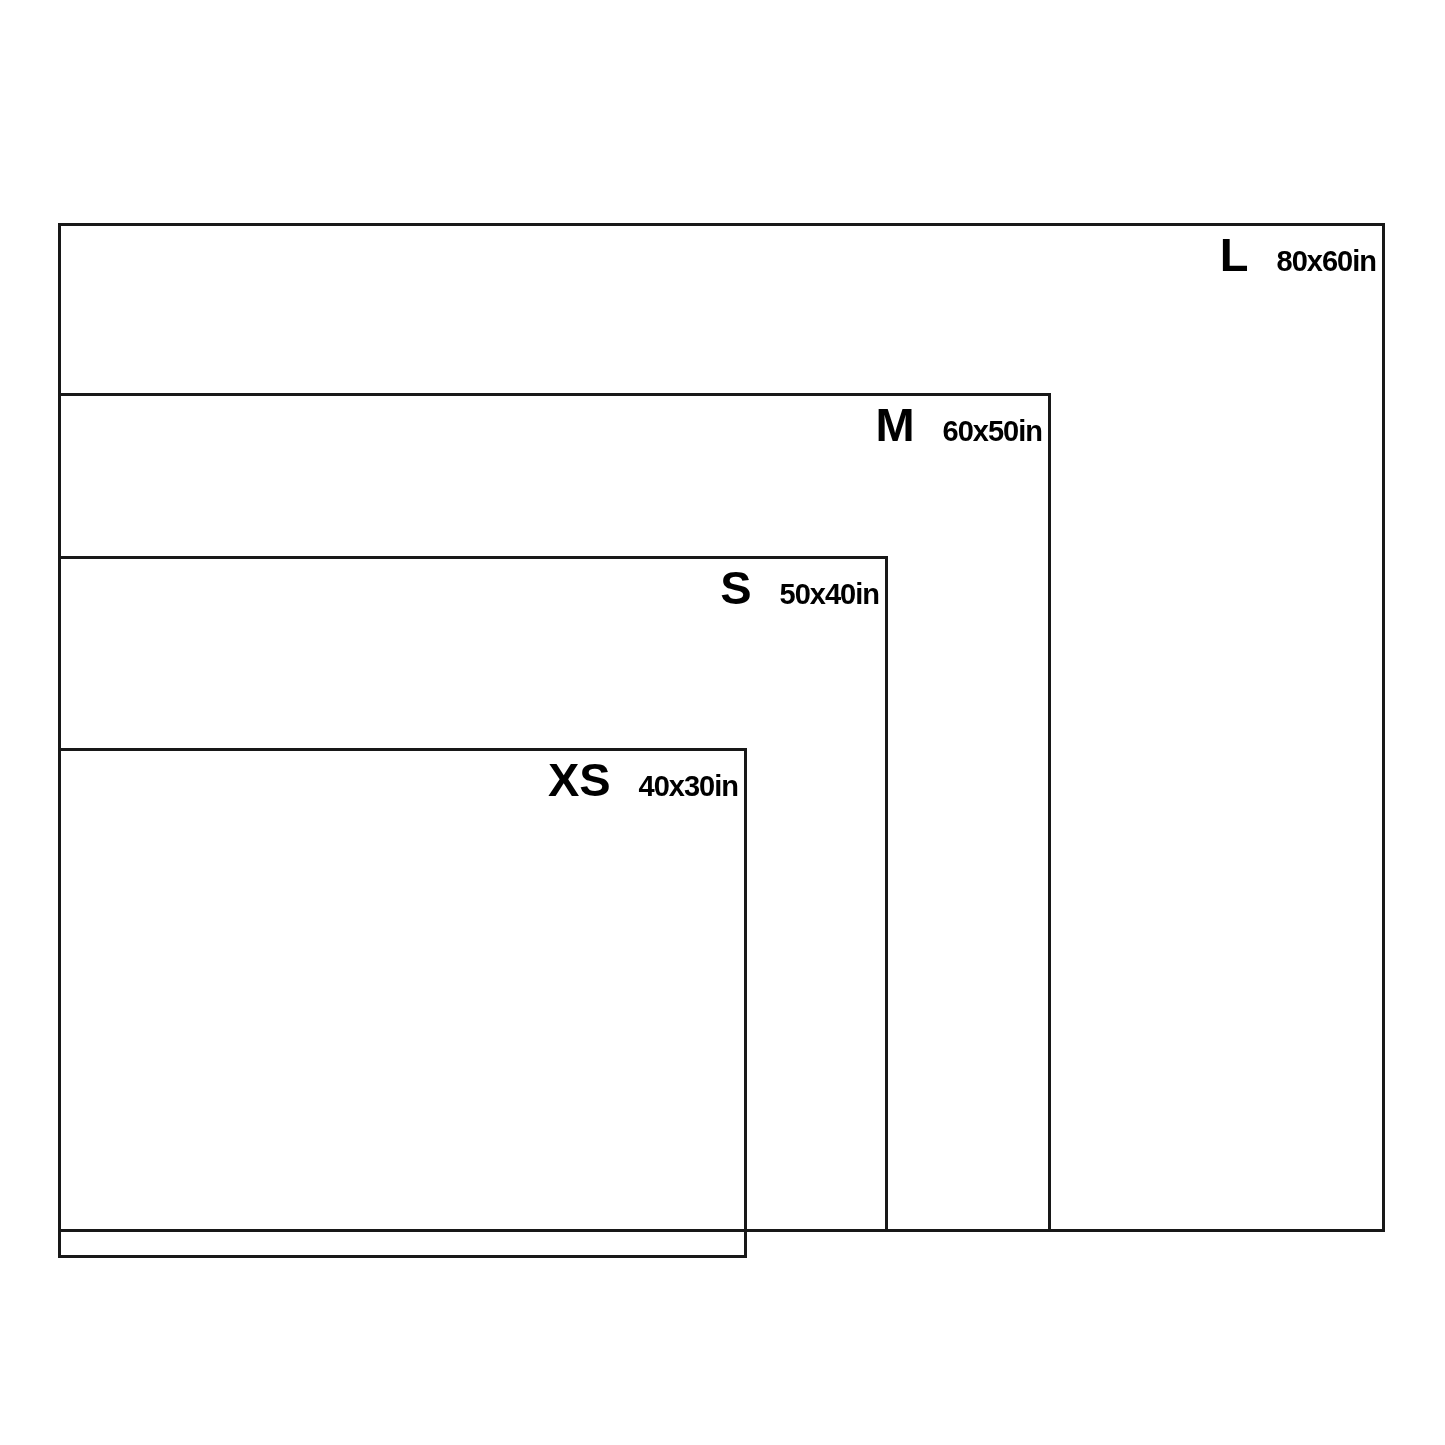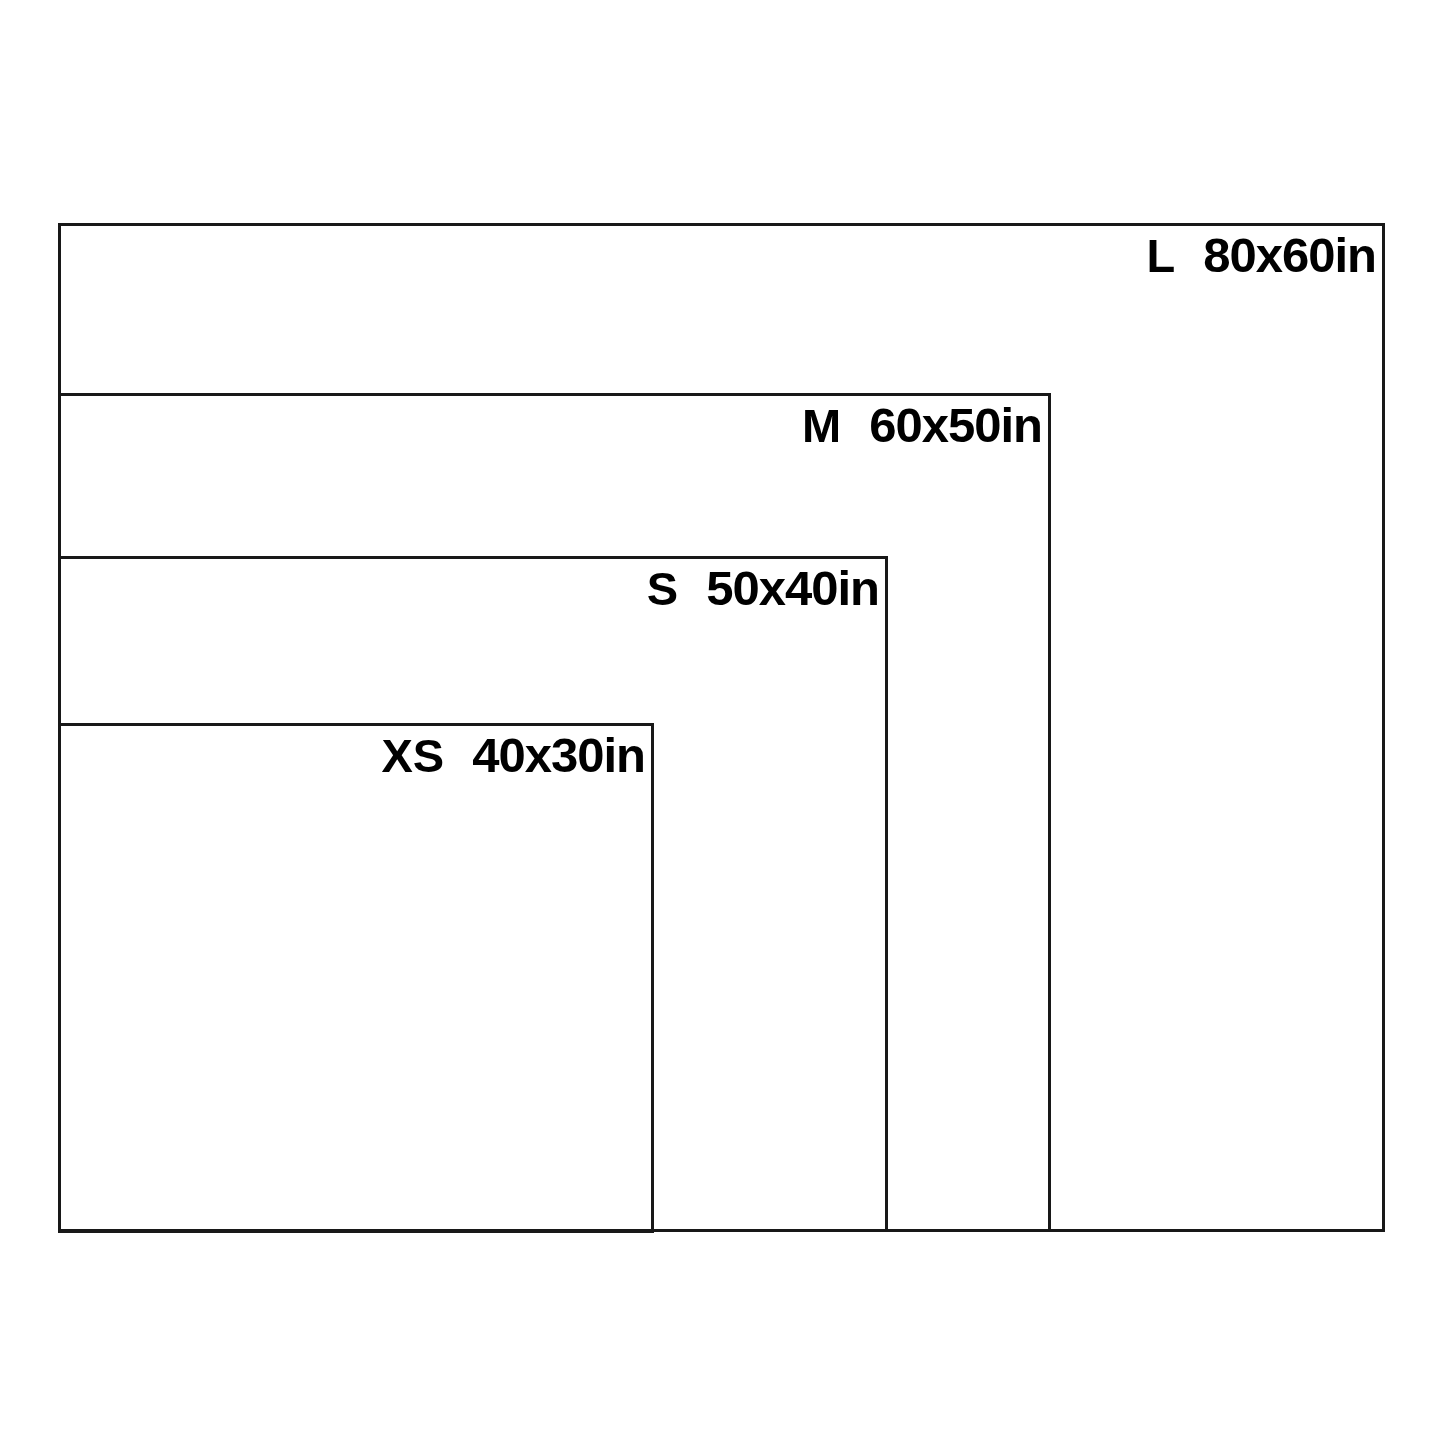--- a/index.html
+++ b/index.html
@@ -30,21 +30,21 @@
     gap: 28px;
     color: var(--ink, #000000);
     font-weight: bold;
     white-space: nowrap;
   }
   .size-letter {
     font-size: 47px;
     line-height: 1;
   }
   .size-dims {
-    font-size: 49px;
+    font-size: 29px;
     letter-spacing: -1px;
     line-height: 1;
     text-align: center;
   }
 </style>
 </head>
 <body>
 
 <div class="canvas">
 
@@ -62,20 +62,20 @@
     </div>
   </div>
 
   <div class="size-box" style="left: 58px; top: 556px; width: 830px; height: 676px;">
     <div class="size-label">
       <span class="size-letter">S</span>
       <span class="size-dims">50x40in</span>
     </div>
   </div>
 
-  <div class="size-box" style="left: 58px; top: 723px; width: 596px; height: 510px;">
+  <div class="size-box" style="left: 58px; top: 748px; width: 689px; height: 510px;">
     <div class="size-label">
       <span class="size-letter">XS</span>
       <span class="size-dims">40x30in</span>
     </div>
   </div>
 
 </div>
 
 </body></html>

